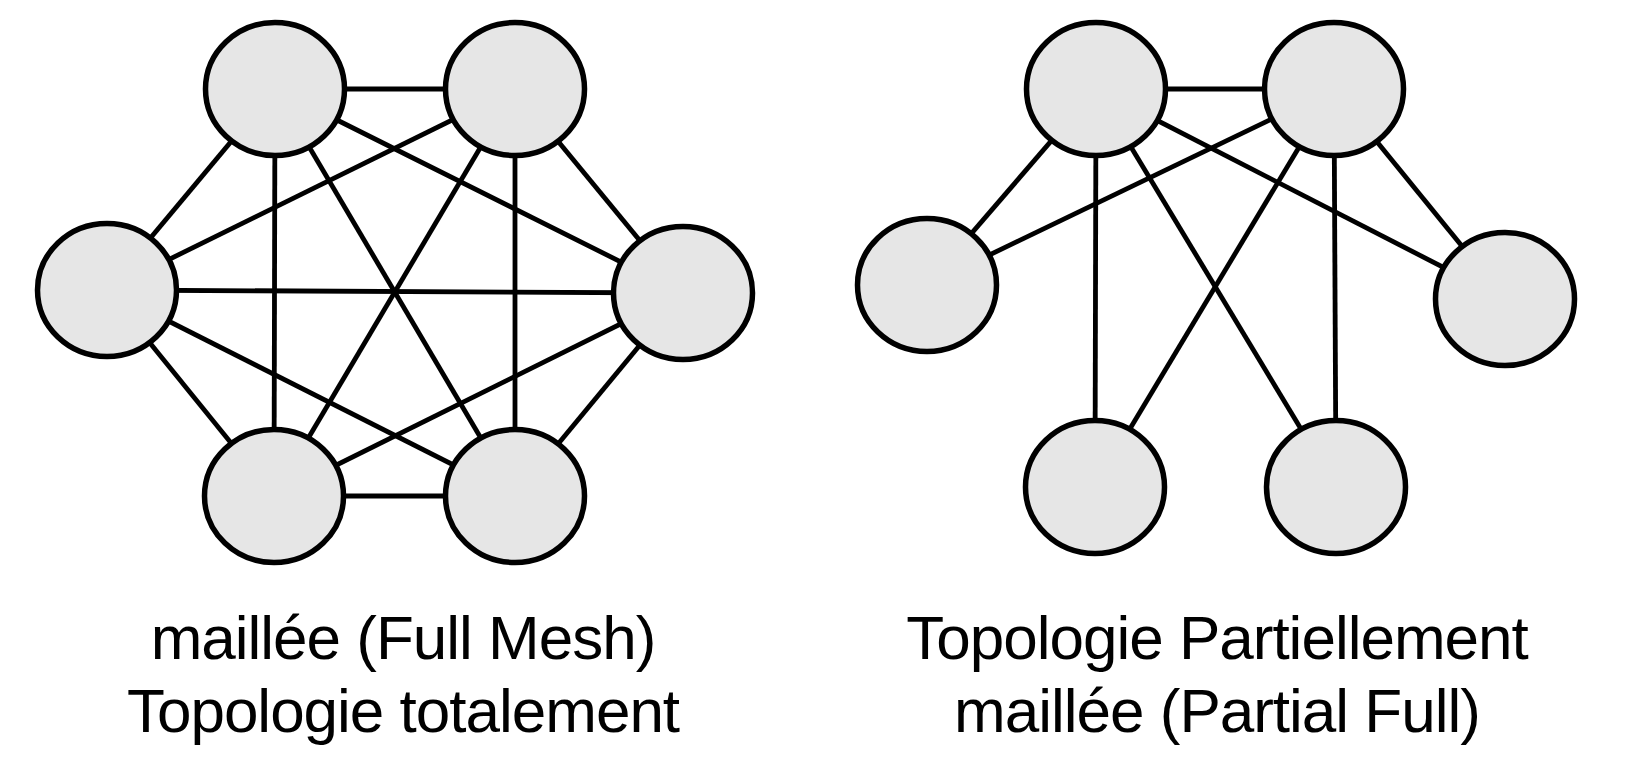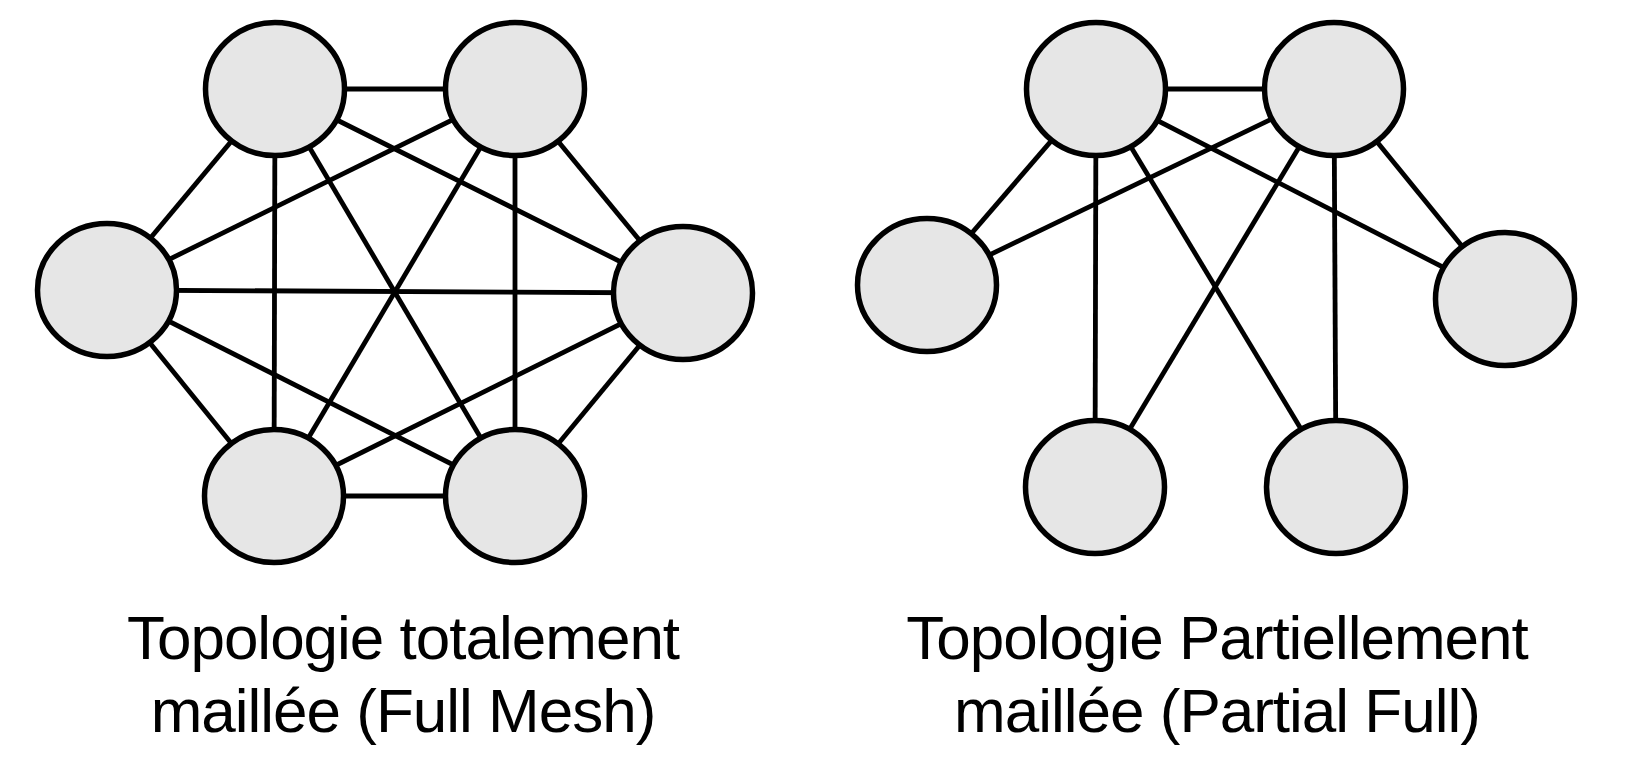--- a/index.html
+++ b/index.html
@@ -77,22 +77,22 @@
         <ellipse cx="1096" cy="89" rx="69.5" ry="66.5" fill="#e6e6e6" stroke="#000000" stroke-width="5.5"></ellipse>
         <ellipse cx="1334" cy="89" rx="69.5" ry="66.5" fill="#e6e6e6" stroke="#000000" stroke-width="5.5"></ellipse>
         <ellipse cx="927" cy="285" rx="69.5" ry="66.5" fill="#e6e6e6" stroke="#000000" stroke-width="5.5"></ellipse>
         <ellipse cx="1505" cy="299" rx="69.5" ry="66.5" fill="#e6e6e6" stroke="#000000" stroke-width="5.5"></ellipse>
         <ellipse cx="1095" cy="487" rx="69.5" ry="66.5" fill="#e6e6e6" stroke="#000000" stroke-width="5.5"></ellipse>
         <ellipse cx="1336" cy="487" rx="69.5" ry="66.5" fill="#e6e6e6" stroke="#000000" stroke-width="5.5"></ellipse>
       </g>
     </svg>
 
   <div class="caption" id="caption-full-mesh">
+    <span class="line">maillée (Full Mesh)</span>
     <span class="line">Topologie totalement</span>
-    <span class="line">maillée (Full Mesh)</span>
   </div>
 
   <div class="caption" id="caption-partial-mesh">
     <span class="line">Topologie Partiellement</span>
     <span class="line">maillée (Partial Full)</span>
   </div>
 
 </div>
 
 </body></html>

